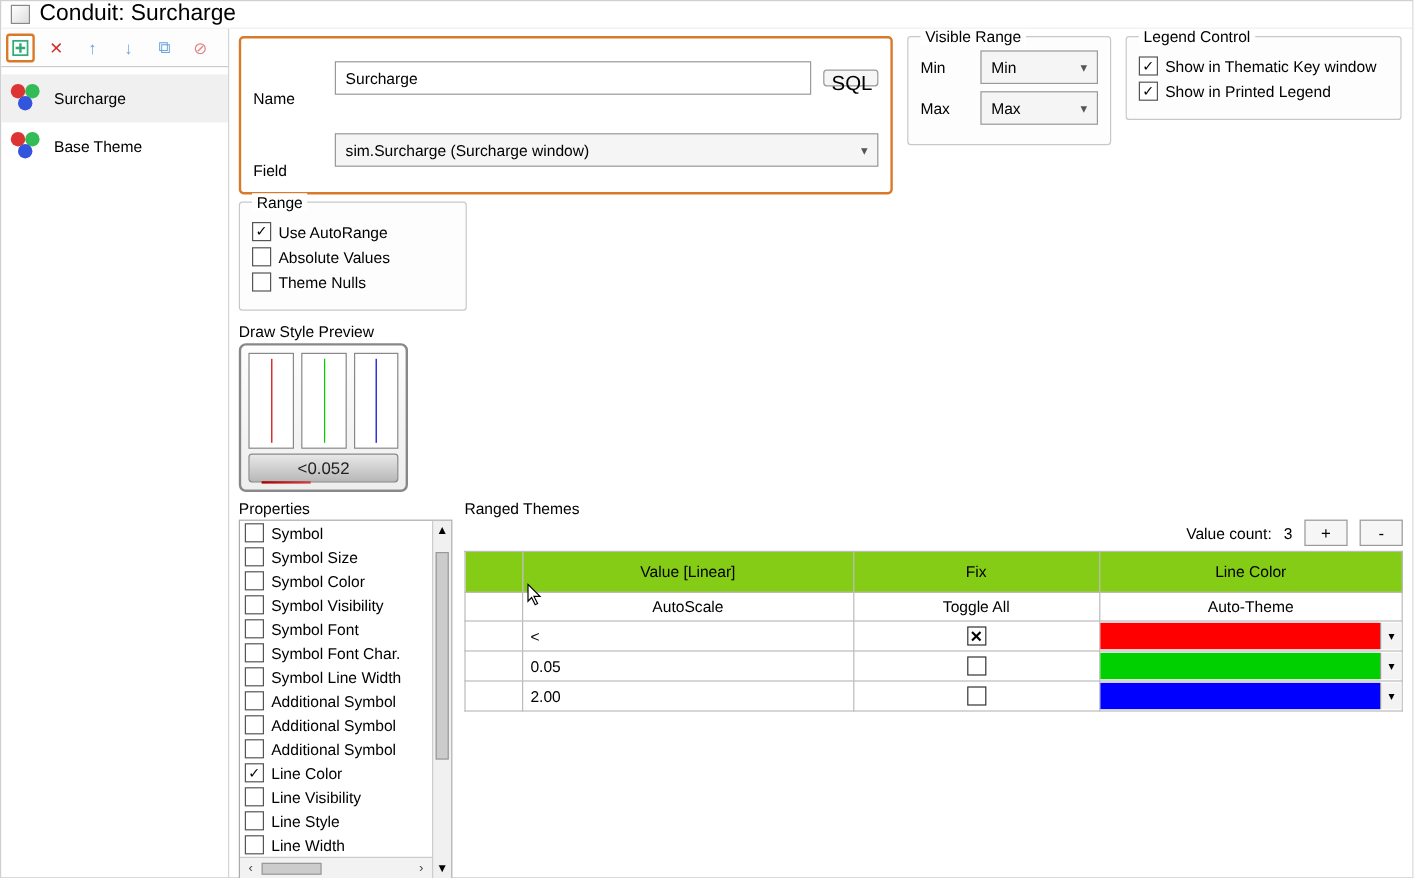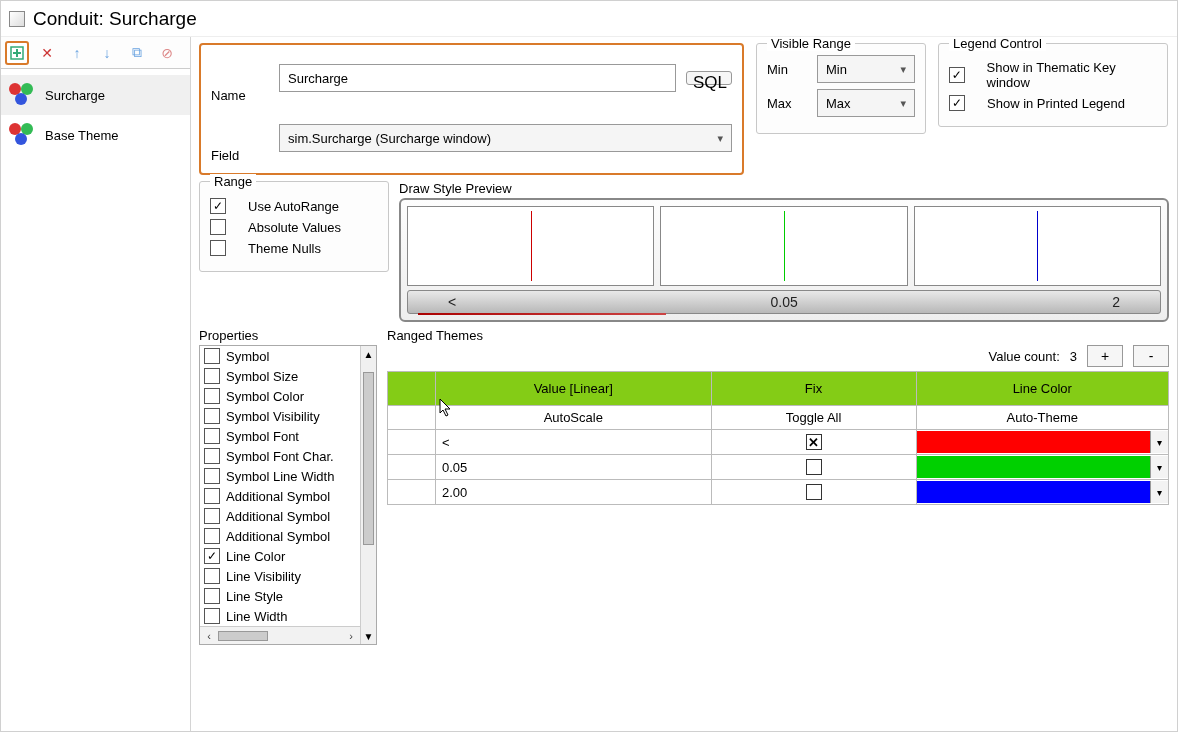--- a/index.html
+++ b/index.html
@@ -134,29 +134,29 @@
     background:#fff;
     display:inline-block;
     padding:0 4px;
     font-size:13px;
   }
   .group-inner { margin-top:-12px; }
 
   .visible-range { width: 170px; }
   .vr-row { display:grid; grid-template-columns:44px 1fr; align-items:center; gap:6px; margin-bottom:6px; }
   .legend-control { width: 230px; }
-  .chk-row { display:flex; align-items:center; gap:22px; margin:5px 0; }
+  .chk-row { display:flex; align-items:center; gap:6px; margin:5px 0; }
   .chk {
     width:16px;height:16px;border:1px solid #555;background:#fff;
     display:flex;align-items:center;justify-content:center;font-size:12px;line-height:1;
     cursor:pointer;
   }
   .chk.checked::after{ content:'✓'; color:#000; }
 
-  .mid-row { display:flex; gap:10px; align-items:flex-start;}
+  .mid-row { display:flex; gap:10px; align-items:flex-start;flex-direction:column;}
 
   .range-group { width:190px; }
   .range-select {
     width:150px;height:26px;border:1px solid #999;background:#f7f7f7;
     display:flex;align-items:center;padding:0 8px;justify-content:space-between;cursor:pointer;font-size:13px;
   }
   .range-select::after{content:'▾';font-size:11px;color:#555;}
   .preview-wrap {
     border:2px solid #888;
     border-radius:6px;

